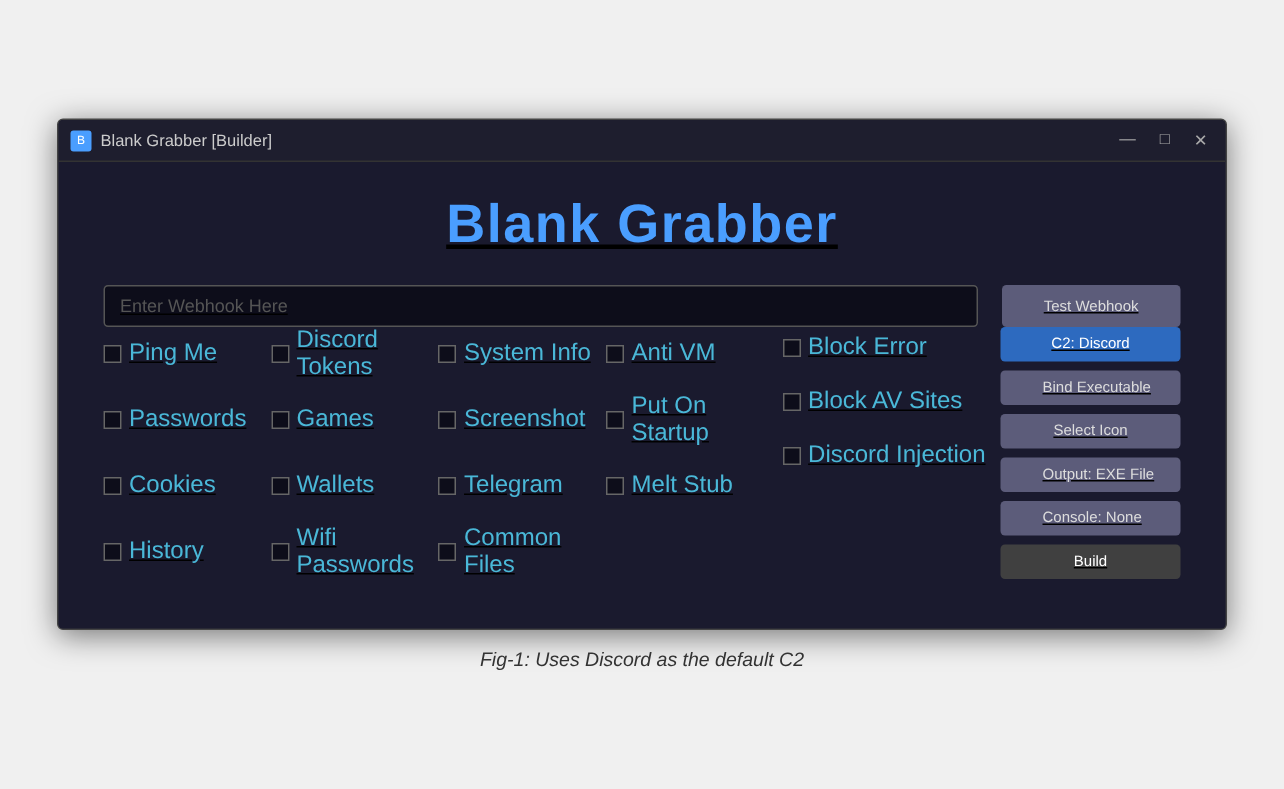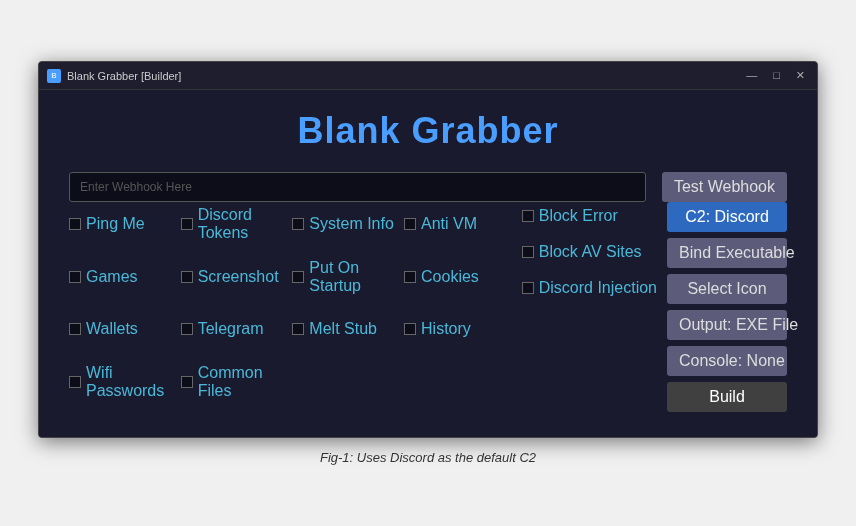--- a/index.html
+++ b/index.html
@@ -59,20 +59,21 @@
     .title-bar-btn {
       color: #aaa;
       font-size: 11px;
       cursor: pointer;
       padding: 0 4px;
     }
 
     .window-content {
       background: #1a1a2e;
       padding: 20px 30px 25px;
+      text-decoration: underline;
     }
 
     .app-title {
       text-align: center;
       font-size: 36px;
       font-weight: bold;
       color: #4a9eff;
       margin-bottom: 20px;
       letter-spacing: 1px;
     }
@@ -93,22 +94,22 @@
       outline: none;
     }
 
     .webhook-input::placeholder { color: #555; }
 
     .btn {
       background: #5c5c7a;
       color: #ddd;
       border: none;
       border-radius: 3px;
-      padding: 6px 12px;
-      font-size: 16px;
+      padding: 6px 28px;
+      font-size: 10px;
       cursor: pointer;
       white-space: nowrap;
     }
 
     .btn-blue { background: #2d6abf; color: white; }
 
     .btn-green { background: #404040; color: white; }
 
     .main-grid {
       display: flex;
@@ -203,20 +204,24 @@
           <input type="checkbox" class="option-checkbox" style="">
           <span class="option-label">System Info</span>
         </div>
 
         <div class="option-item">
           <input type="checkbox" class="option-checkbox" style="">
           <span class="option-label">Anti VM</span>
         </div>
         <div class="option-item">
           <input type="checkbox" class="option-checkbox" style="">
+          <span class="option-label">Passwords</span>
+        </div>
+        <div class="option-item">
+          <input type="checkbox" class="option-checkbox" style="">
           <span class="option-label">Games</span>
         </div>
         <div class="option-item">
           <input type="checkbox" class="option-checkbox" style="">
           <span class="option-label">Screenshot</span>
         </div>
 
         <div class="option-item">
           <input type="checkbox" class="option-checkbox" style="">
           <span class="option-label">Put On Startup</span>

